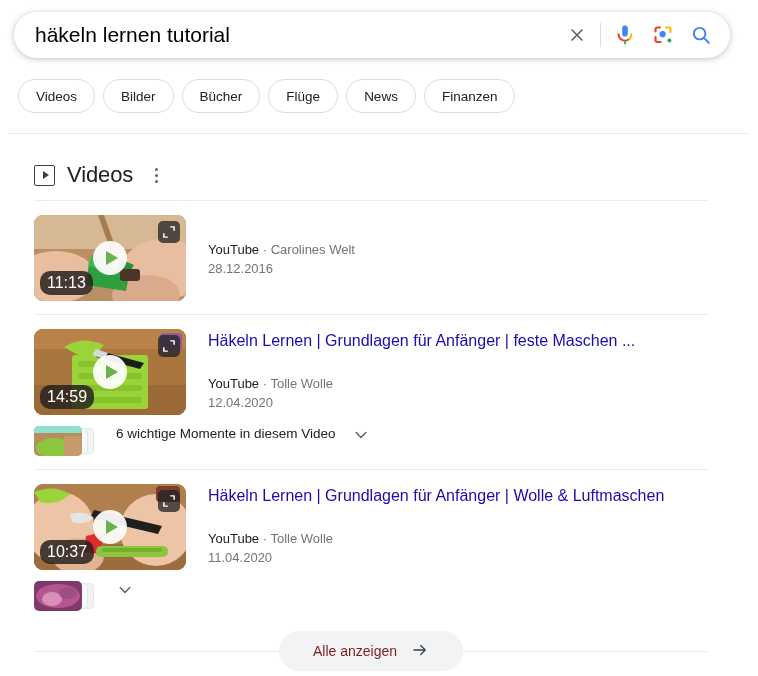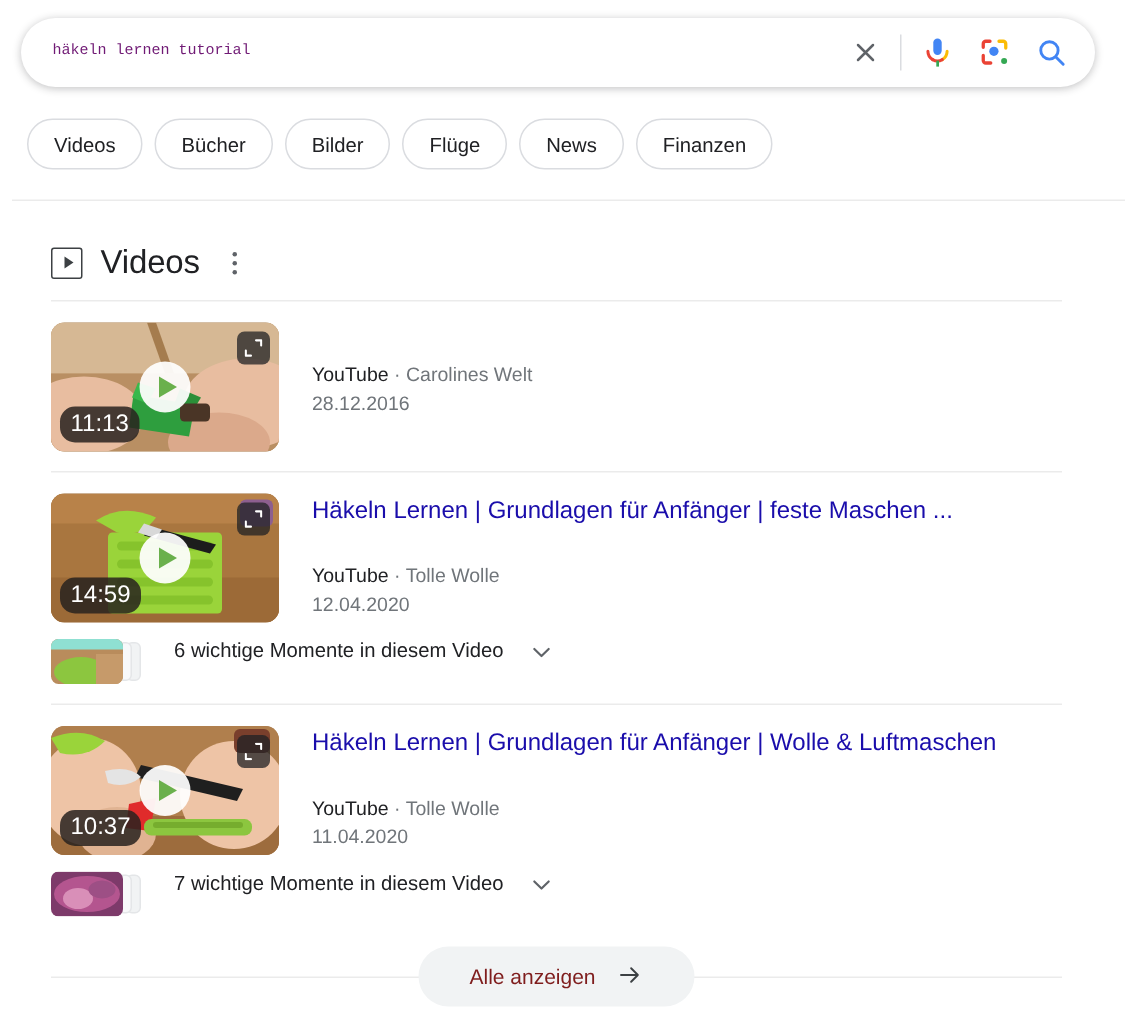--- a/index.html
+++ b/index.html
@@ -33,23 +33,23 @@
     background: #fff;
     box-shadow: 0 1px 6px rgba(32,33,36,.28);
     display: flex;
     align-items: center;
     padding: 0 14px 0 20px;
   }
   .search-input {
     flex: 1;
     border: none;
     outline: none;
-    font-family: Liberation Mono, monospace;
-    font-size: 10px;
-    color: #701a75;
+    font-family: Liberation Sans, sans-serif;
+    font-size: 21px;
+    color: #000000;
     background: transparent;
     padding: 0;
     line-height: 20px;
   }
   .sb-icon {
     display: flex;
     align-items: center;
     justify-content: center;
     cursor: pointer;
   }
@@ -360,24 +360,24 @@
       </svg>
     </span>
   </div>
 </div>
 
 <div class="chips">
   <div class="chip">
       <span>Videos</span>
     </div>
   <div class="chip">
+      <span>Bilder</span>
+    </div>
+  <div class="chip">
       <span>Bücher</span>
-    </div>
-  <div class="chip">
-      <span>Bilder</span>
     </div>
   <div class="chip">
       <span>Flüge</span>
     </div>
   <div class="chip">
       <span>News</span>
     </div>
   <div class="chip">
       <span>Finanzen</span>
     </div>
@@ -538,21 +538,20 @@
       <div class="card c2"></div>
       <div class="main">
         <svg viewBox="0 0 48 30" preserveAspectRatio="none" style="width:100%;height:100%;display:block">
           <rect width="48" height="30" fill="#7d3a6a"></rect>
           <ellipse cx="24" cy="15" rx="22" ry="12" fill="#b4558f"></ellipse>
           <ellipse cx="18" cy="18" rx="10" ry="7" fill="#d98fb8"></ellipse>
           <ellipse cx="34" cy="12" rx="9" ry="6" fill="#9d4f85"></ellipse>
         </svg>
       </div>
     </div>
-    <span class="moments-label">7 wichtige Momente in diesem Video</span>
     <span class="chev">
       <svg width="16" height="16" viewBox="0 0 20 20">
         <path d="M4 7 L10 13 L16 7" stroke="#5f6368" stroke-width="1.8" fill="none" stroke-linecap="round" stroke-linejoin="round"></path>
       </svg>
     </span>
   </div>
 
   <div class="footer">
     <div class="line"></div>
     <button class="show-all">

